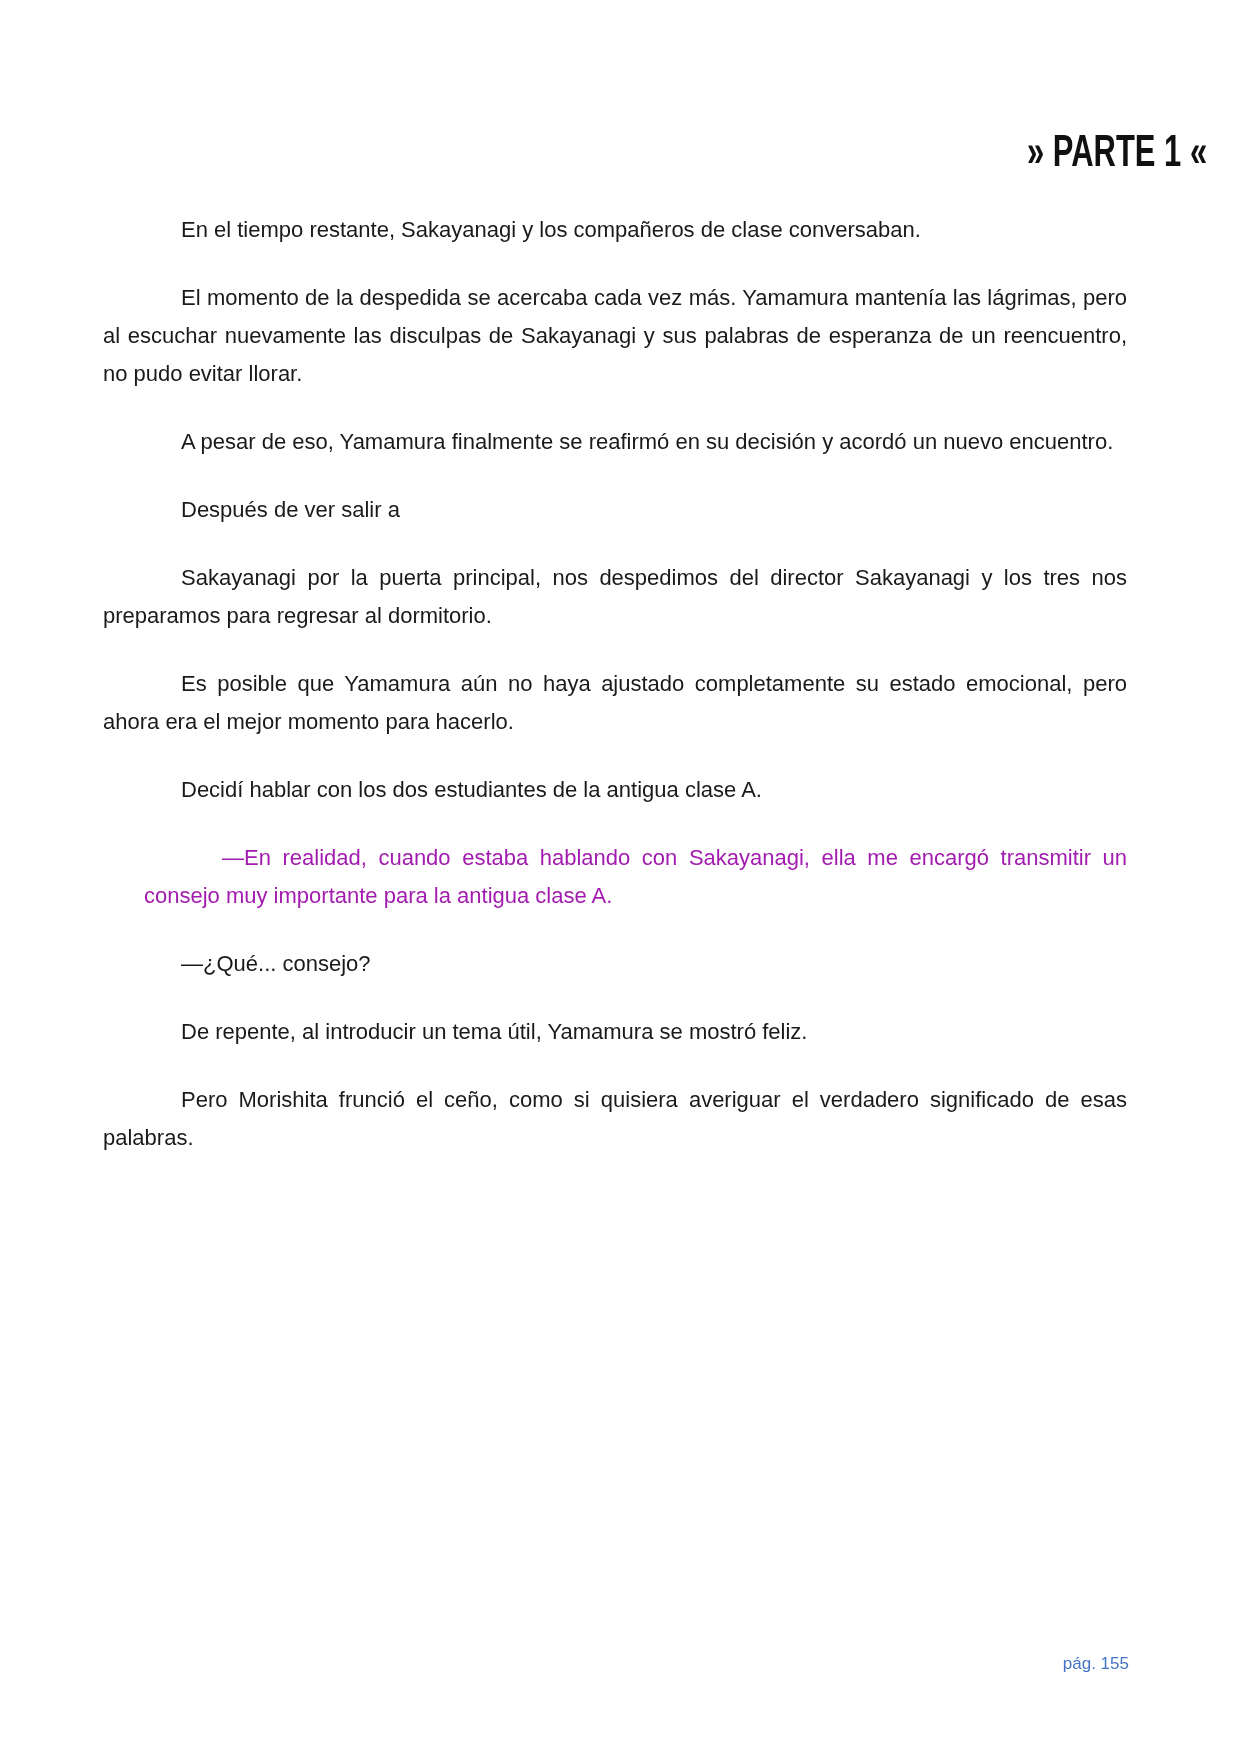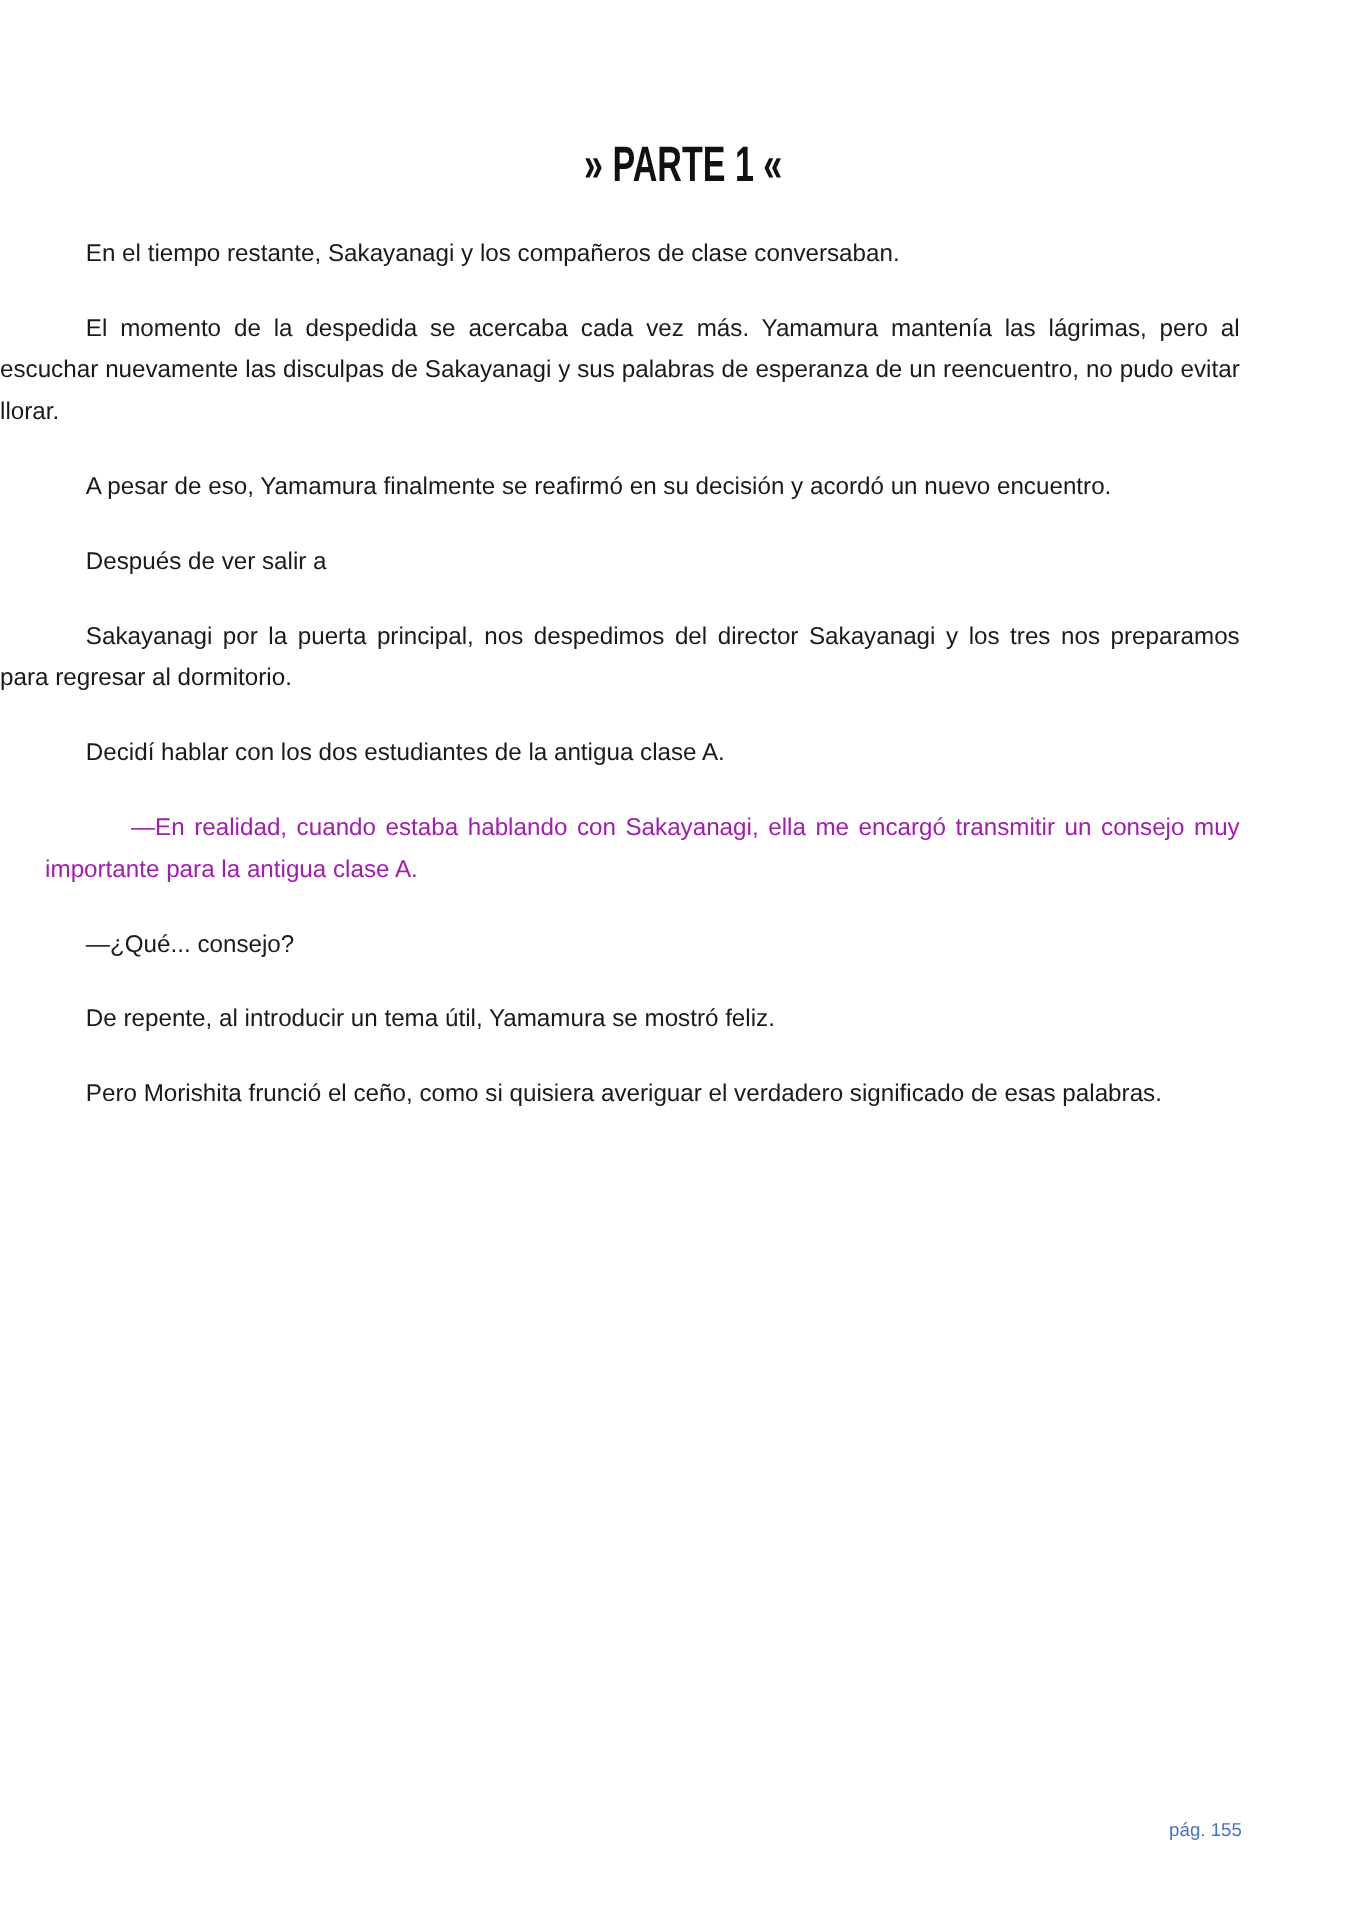--- a/index.html
+++ b/index.html
@@ -11,34 +11,35 @@
     position: relative;
     width: 1242px;
     height: 1755px;
     background: #ffffff;
     font-family: "Liberation Sans", sans-serif;
     color: #000000;
     overflow: hidden;
   }
   .title-wrap {
     padding-top: 126px;
-    text-align: center;
+    text-align: right;
   }
   .part-title {
     display: inline-block;
     font-size: 43px;
     font-weight: 700;
     letter-spacing: 0px;
     transform: scaleX(0.72) scaleY(1.05);
     transform-origin: center;
     white-space: nowrap;
     color: #111111;
   }
   .content {
     margin-top: 36px;
+    padding-left: 103px;
     padding-right: 115px;
   }
   .content p {
     margin: 0 0 30px 0;
     font-size: 22px;
     line-height: 38px;
     text-align: justify;
     text-indent: 78px;
     color: #1a1a1a;
   }
@@ -58,20 +59,21 @@
   <div class="title-wrap">
     <span class="part-title">» PARTE 1 «</span>
   </div>
 
   <div class="content">
     <p style="color: rgb(26, 26, 26);">En el tiempo restante, Sakayanagi y los compañeros de clase conversaban.</p>
     <p style="color: rgb(26, 26, 26);">El momento de la despedida se acercaba cada vez más. Yamamura mantenía las lágrimas, pero al escuchar nuevamente las disculpas de Sakayanagi y sus palabras de esperanza de un reencuentro, no pudo evitar llorar.</p>
     <p style="color: rgb(26, 26, 26);">A pesar de eso, Yamamura finalmente se reafirmó en su decisión y acordó un nuevo encuentro.</p>
     <p style="color: rgb(26, 26, 26);">Después de ver salir a</p>
     <p style="color: rgb(26, 26, 26);">Sakayanagi por la puerta principal, nos despedimos del director Sakayanagi y los tres nos preparamos para regresar al dormitorio.</p>
+    <p style="color: rgb(26, 26, 26);">Es posible que Yamamura aún no haya ajustado completamente su estado emocional, pero ahora era el mejor momento para hacerlo.</p>
     <p style="color: rgb(26, 26, 26);">Decidí hablar con los dos estudiantes de la antigua clase A.</p>
     <p style="color: #a21caf; margin-left: 41px;">—En realidad, cuando estaba hablando con Sakayanagi, ella me encargó transmitir un consejo muy importante para la antigua clase A.</p>
     <p style="color: rgb(26, 26, 26);">—¿Qué... consejo?</p>
     <p style="color: rgb(26, 26, 26);">De repente, al introducir un tema útil, Yamamura se mostró feliz.</p>
     <p style="color: rgb(26, 26, 26);">Pero Morishita frunció el ceño, como si quisiera averiguar el verdadero significado de esas palabras.</p>
   </div>
 
   <div class="footer" style="color: rgb(68, 114, 196);">pág. 155</div>
 
 </div>

